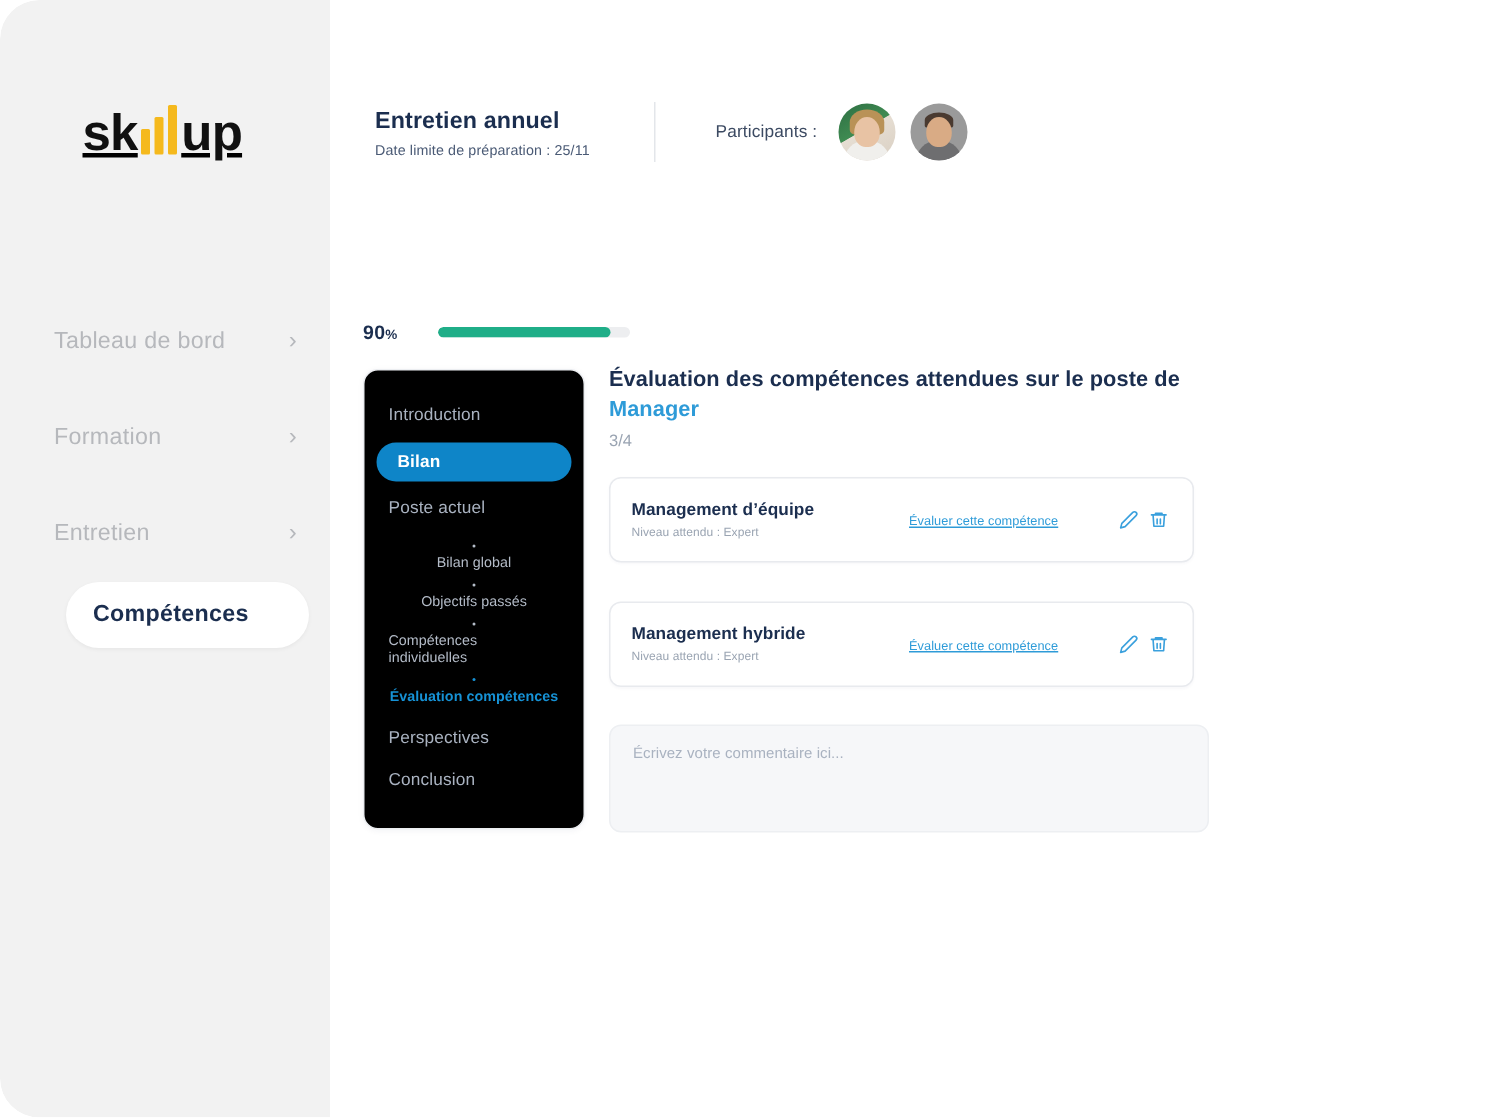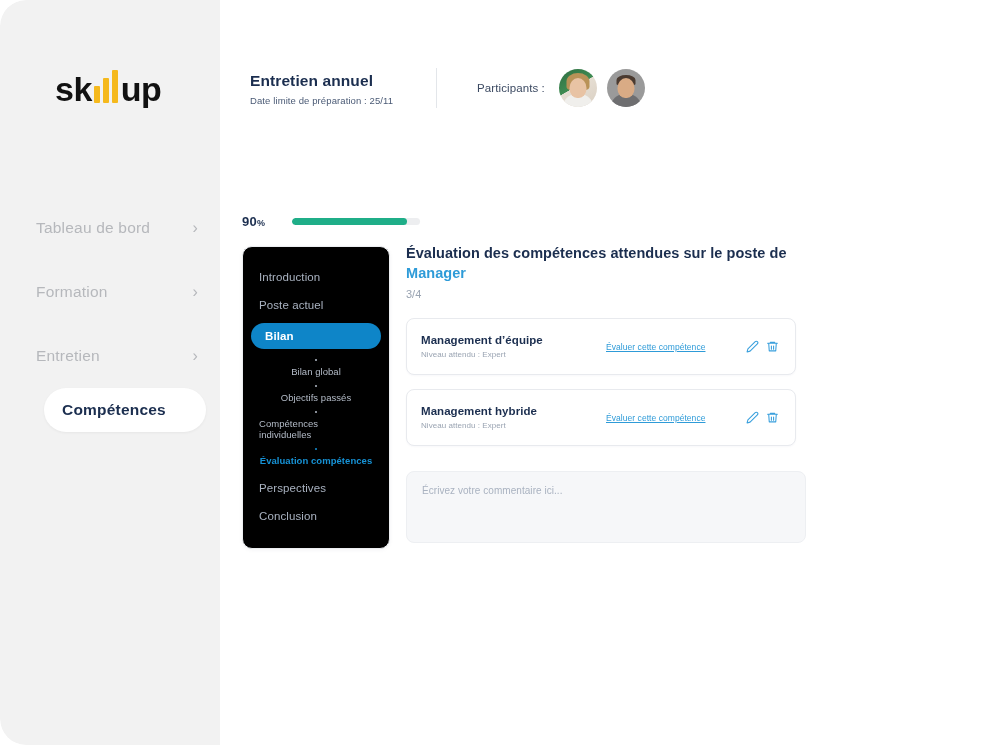--- a/index.html
+++ b/index.html
@@ -32,20 +32,21 @@
     flex: 0 0 220px;
   }
 
   .logo {
     position: absolute;
     left: 55px;
     top: 62px;
     display: flex;
     align-items: flex-end;
     height: 44px;
+    text-decoration: underline;
   }
   .logo-text {
     font-size: 34px;
     font-weight: bold;
     color: #111111;
     letter-spacing: -0.5px;
     line-height: 34px;
   }
   .logo-bars {
     display: flex;
@@ -277,21 +278,21 @@
     margin-top: 5px;
   }
   .content-instruction {
     font-size: 11.5px;
     color: #2c3d57;
     margin-top: 21px;
     letter-spacing: 0.05px;
   }
 
   
-  .comp-list { margin-top: 18px; display: flex; flex-direction: column; gap: 14px; }
+  .comp-list { margin-top: 18px; display: flex; flex-direction: column; gap: 26px; }
   .comp-card {
     border: 1px solid #e8eaee;
     border-radius: 8px;
     background: #ffffff;
     height: 57px;
     display: flex;
     align-items: center;
     padding: 0 16px 0 14px;
     box-shadow: 0 1px 2px rgba(20,40,80,0.03);
   }
@@ -434,22 +435,22 @@
       <div class="progress-pct">
         <span>90</span><span class="unit">%</span>
       </div>
       <div class="progress-track">
         <div class="progress-fill" id="progress-fill" style="width: 90%; background: rgb(31, 174, 136);"></div>
       </div>
     </div>
 
     <div class="steps-panel">
       <div class="step">Introduction</div>
+      <div class="step active">Bilan</div>
       <div class="step">Poste actuel</div>
-      <div class="step active">Bilan</div>
 
       <div class="substeps">
         <div class="substep">
           <span class="dot"></span>
           <span>Bilan global</span>
         </div>
         <div class="substep">
           <span class="dot"></span>
           <span>Objectifs passés</span>
         </div>

